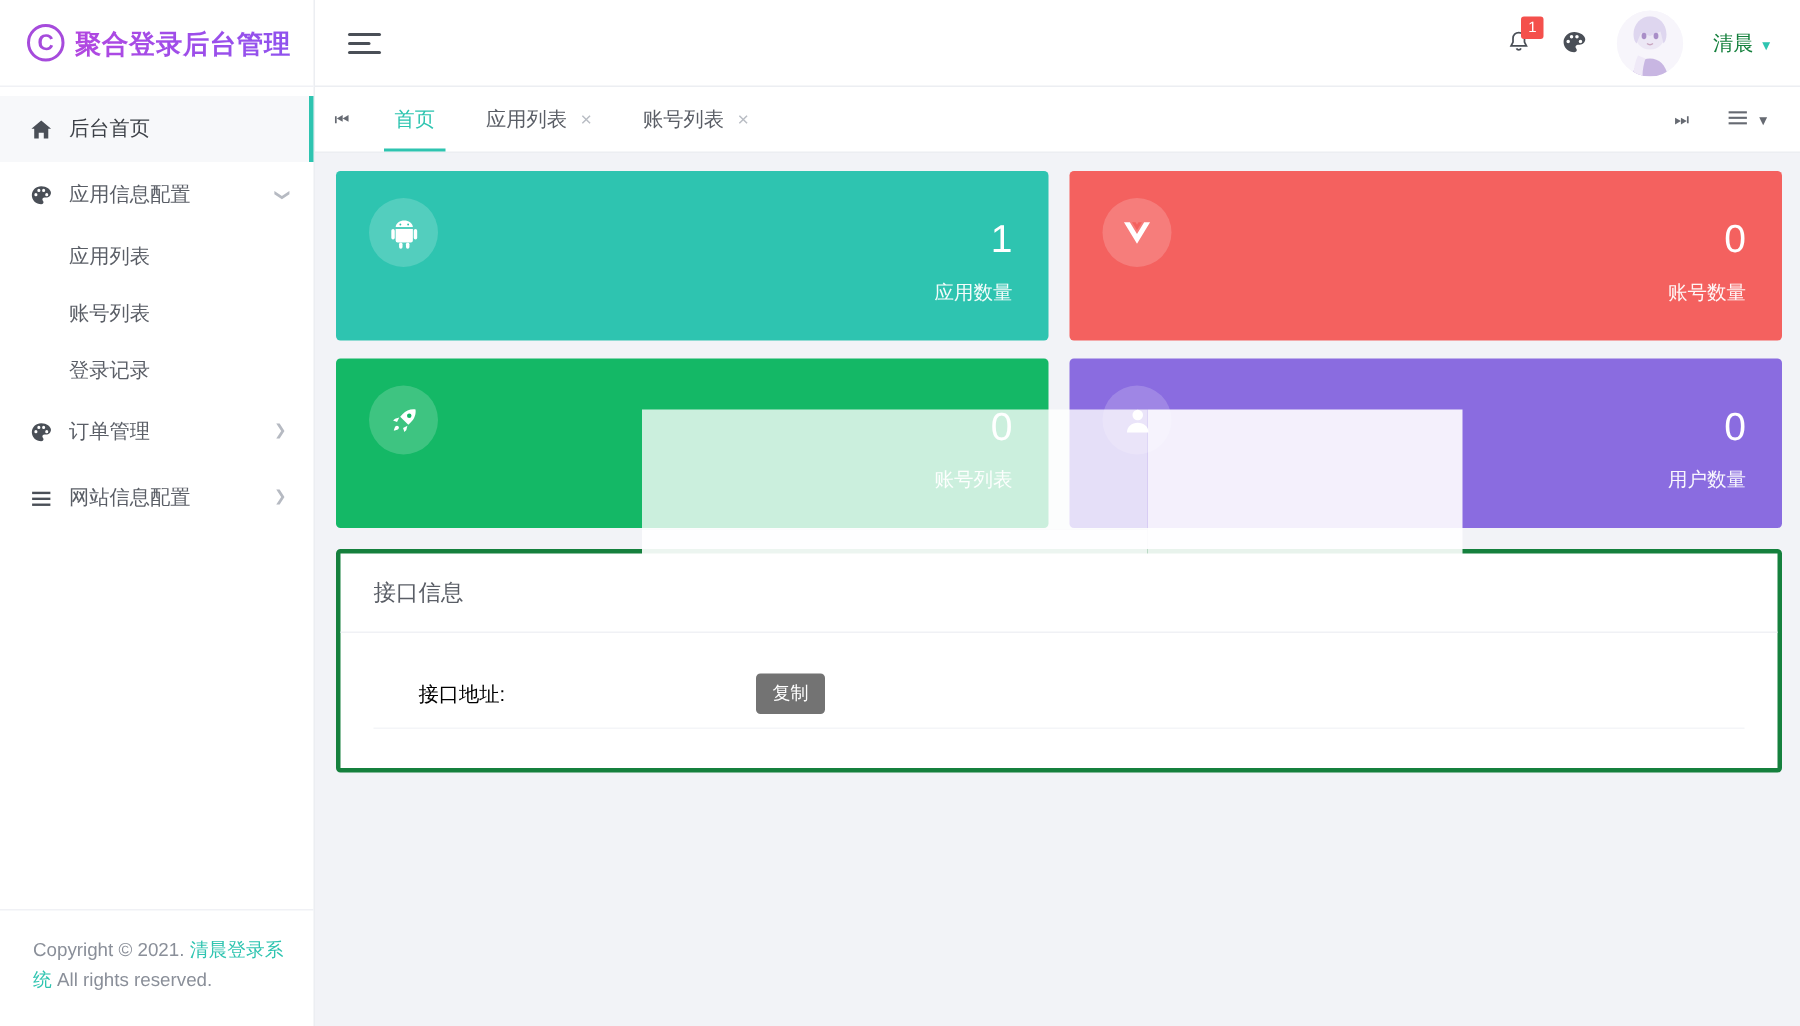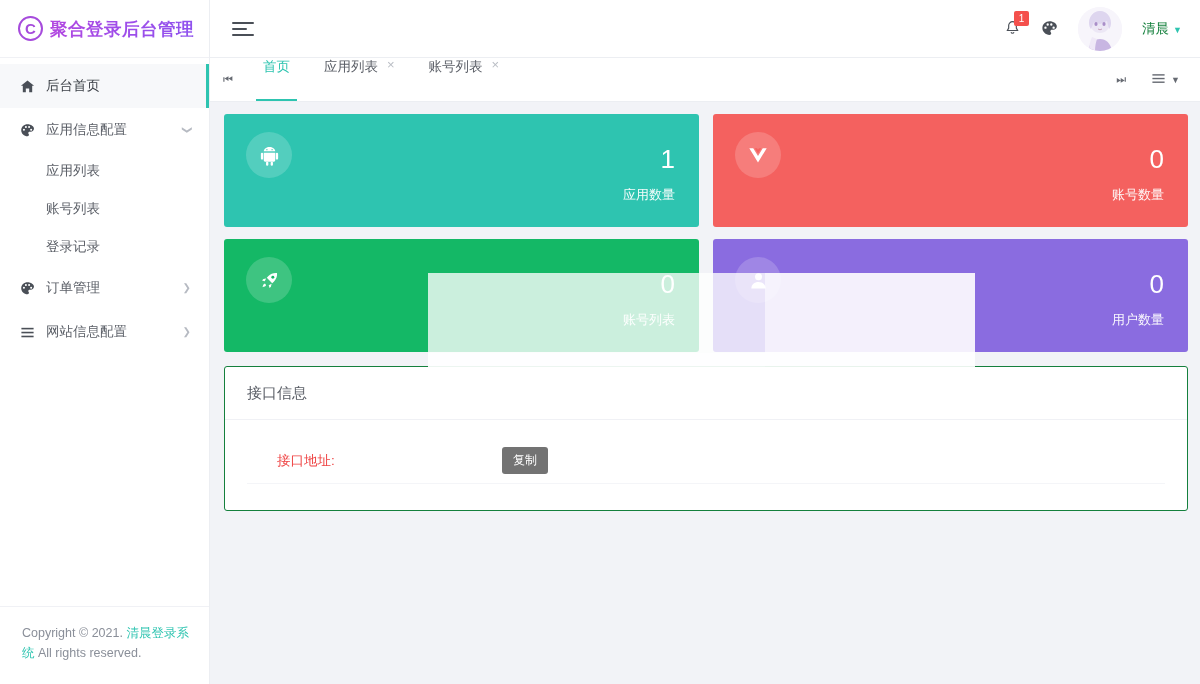--- a/index.html
+++ b/index.html
@@ -100,21 +100,21 @@
   .tabbar {
     height:44px; background:#fff; border-bottom:1px solid #eceef2;
     display:flex; align-items:stretch; flex:0 0 44px; font-size:13.5px;
   }
   .tab-ctrl {
     width:36px; display:flex; align-items:center; justify-content:center;
     color:#666a72; cursor:pointer; font-size:11px;
   }
   .tabs { display:flex; align-items:stretch; flex:1 1 auto; min-width:0; }
   .tab {
-    display:flex; align-items:flex-start; gap:9px; padding:0 17px;
+    display:flex; align-items:center; gap:9px; padding:0 17px;
     color:#5a5e66; cursor:pointer; position:relative; white-space:nowrap;
   }
   .tab.active { color:#2ec4b0; }
   .tab.active::after {
     content:""; position:absolute; left:10px; right:10px; bottom:0;
     height:2px; background:#2ec4b0;
   }
   .tab-close { color:#b9bdc4; font-size:13px; line-height:1; }
   .tab-right { display:flex; align-items:center; gap:2px; padding-right:10px; }
   .tab-menu { display:flex; align-items:center; gap:5px; padding:0 10px;
@@ -140,32 +140,32 @@
     font-size:26px; line-height:1; font-weight:300;
   }
   .card-lab {
     position:absolute; right:24px; top:72px;
     font-size:13px; opacity:.95;margin-left:43px;
   }
 
   
   .panel {
     margin:14px 2px 0 2px; background:#fff; border-radius:3px;
-    border:1px solid #15803d;
+    border:3px solid #15803d;
   }
   .panel-head {
     height:53px; display:flex; align-items:center; padding:0 22px;
     font-size:15px; color:#5a5e66; border-bottom:1px solid #f0f1f5;
   }
   .panel-body { padding:18px 22px 26px 22px; }
   .row {
     display:flex; align-items:center; min-height:46px;
     border-bottom:1px solid #f4f5f8;
   }
-  .row-label { width:255px; flex:0 0 255px; font-size:13.5px; color:#ef4444; padding-left:30px; }
+  .row-label { width:255px; flex:0 0 255px; font-size:13.5px; color:#000000; padding-left:30px; }
   .row-value { flex:1 1 auto; font-size:13.5px; color:#44484f; }
   .copy-btn {
     background:#737373; color:#fff; border:none; border-radius:3px;
     font-size:12px; padding:5px 11px; cursor:pointer;
     font-family:inherit; margin-right:195px;
   }
 
   
   .ghost {
     position:absolute; left:218px; top:171px; width:337px; height:80px;

